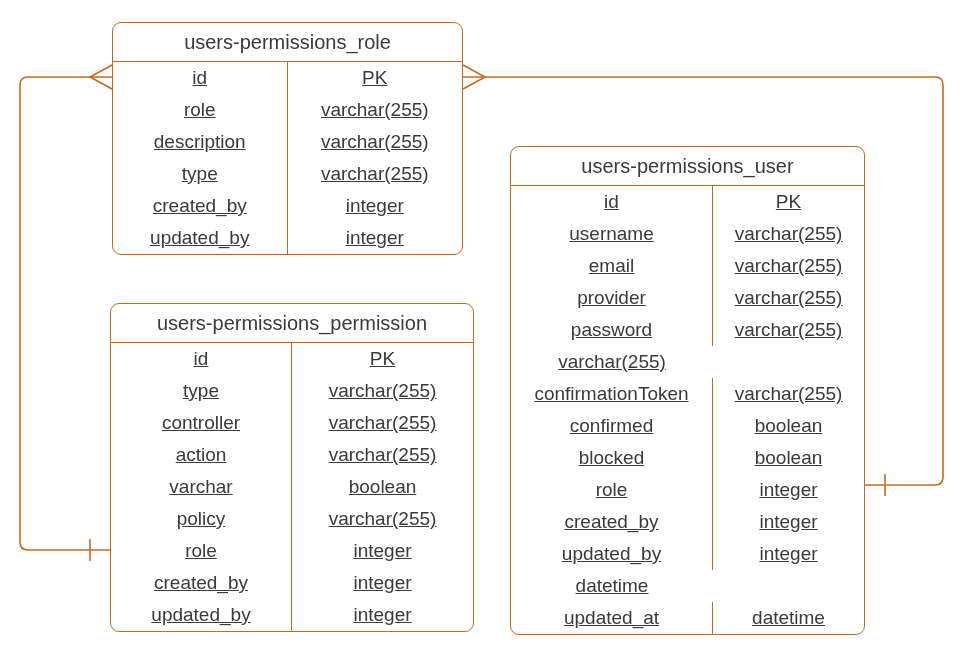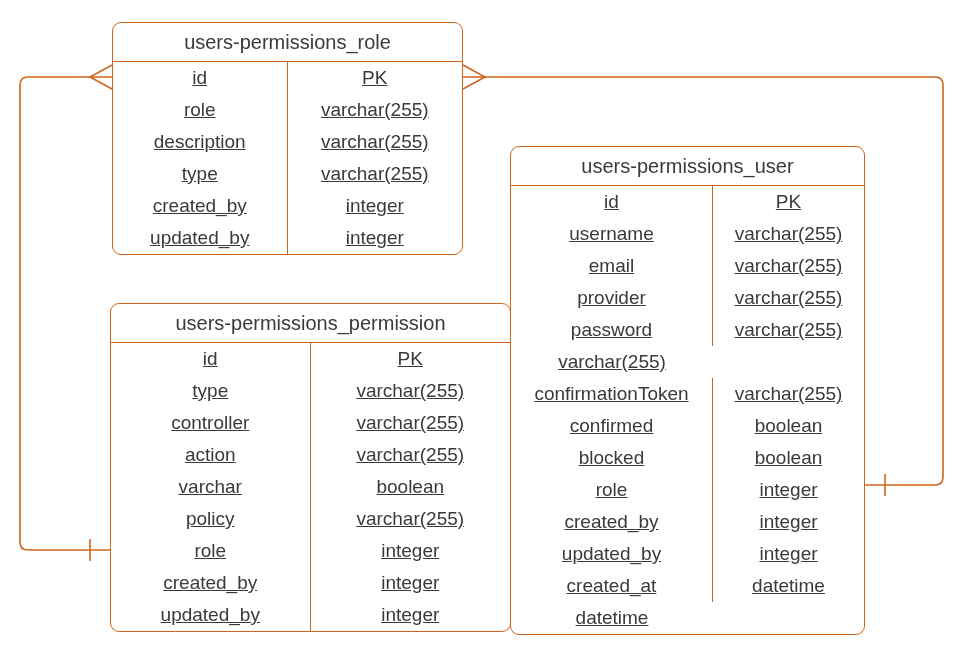--- a/index.html
+++ b/index.html
@@ -95,21 +95,21 @@
         <div class="cell field">created_by</div>
         <div class="cell type">integer</div>
       </div>
       <div class="entity-row">
         <div class="cell field">updated_by</div>
         <div class="cell type">integer</div>
       </div>
     </div>
   </div>
 
-  <div class="entity cols-even" style="left:110px; top:303px; width:401px;">
+  <div class="entity cols-even" style="left:110px; top:303px; width:364px;">
     <div class="entity-header">users-permissions_permission</div>
     <div class="entity-body">
       <div class="entity-row">
         <div class="cell field">id</div>
         <div class="cell type">PK</div>
       </div>
       <div class="entity-row">
         <div class="cell field">type</div>
         <div class="cell type">varchar(255)</div>
       </div>
@@ -188,22 +188,22 @@
       </div>
       <div class="entity-row">
         <div class="cell field">created_by</div>
         <div class="cell type">integer</div>
       </div>
       <div class="entity-row">
         <div class="cell field">updated_by</div>
         <div class="cell type">integer</div>
       </div>
       <div class="entity-row">
-        <div class="cell field">created_at</div>
         <div class="cell type">datetime</div>
       </div>
       <div class="entity-row">
+        <div class="cell field">updated_at</div>
         <div class="cell type">datetime</div>
       </div>
     </div>
   </div>
 
 </div>
 
 </body></html>

